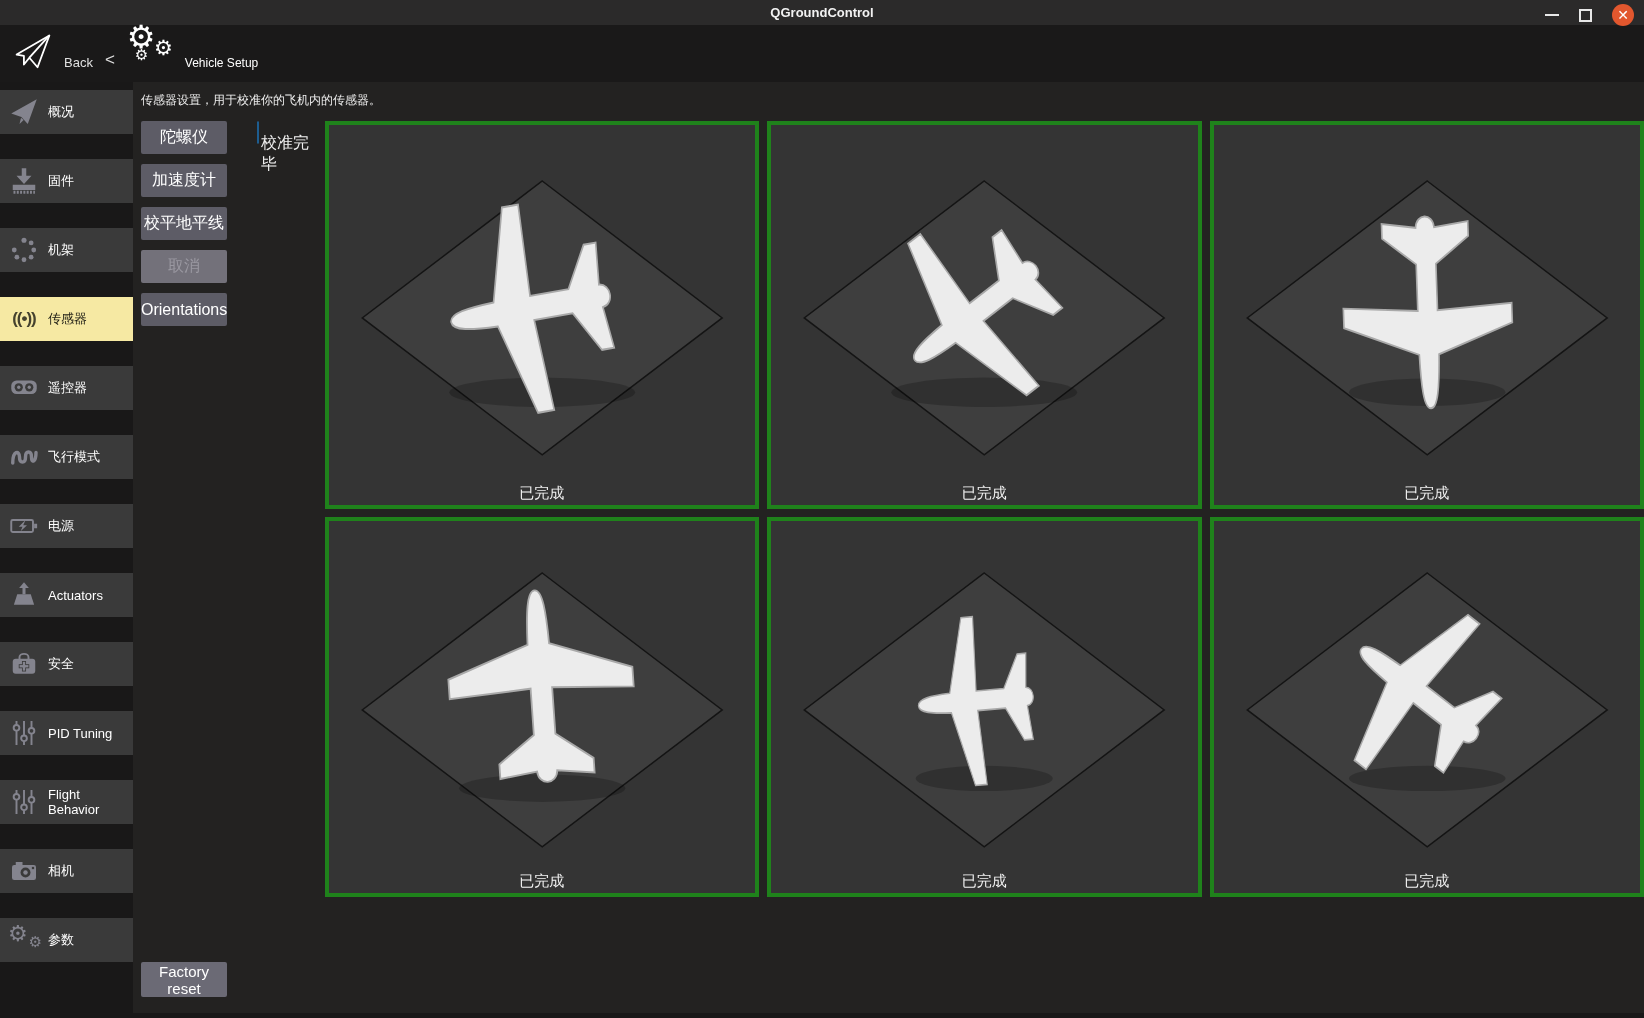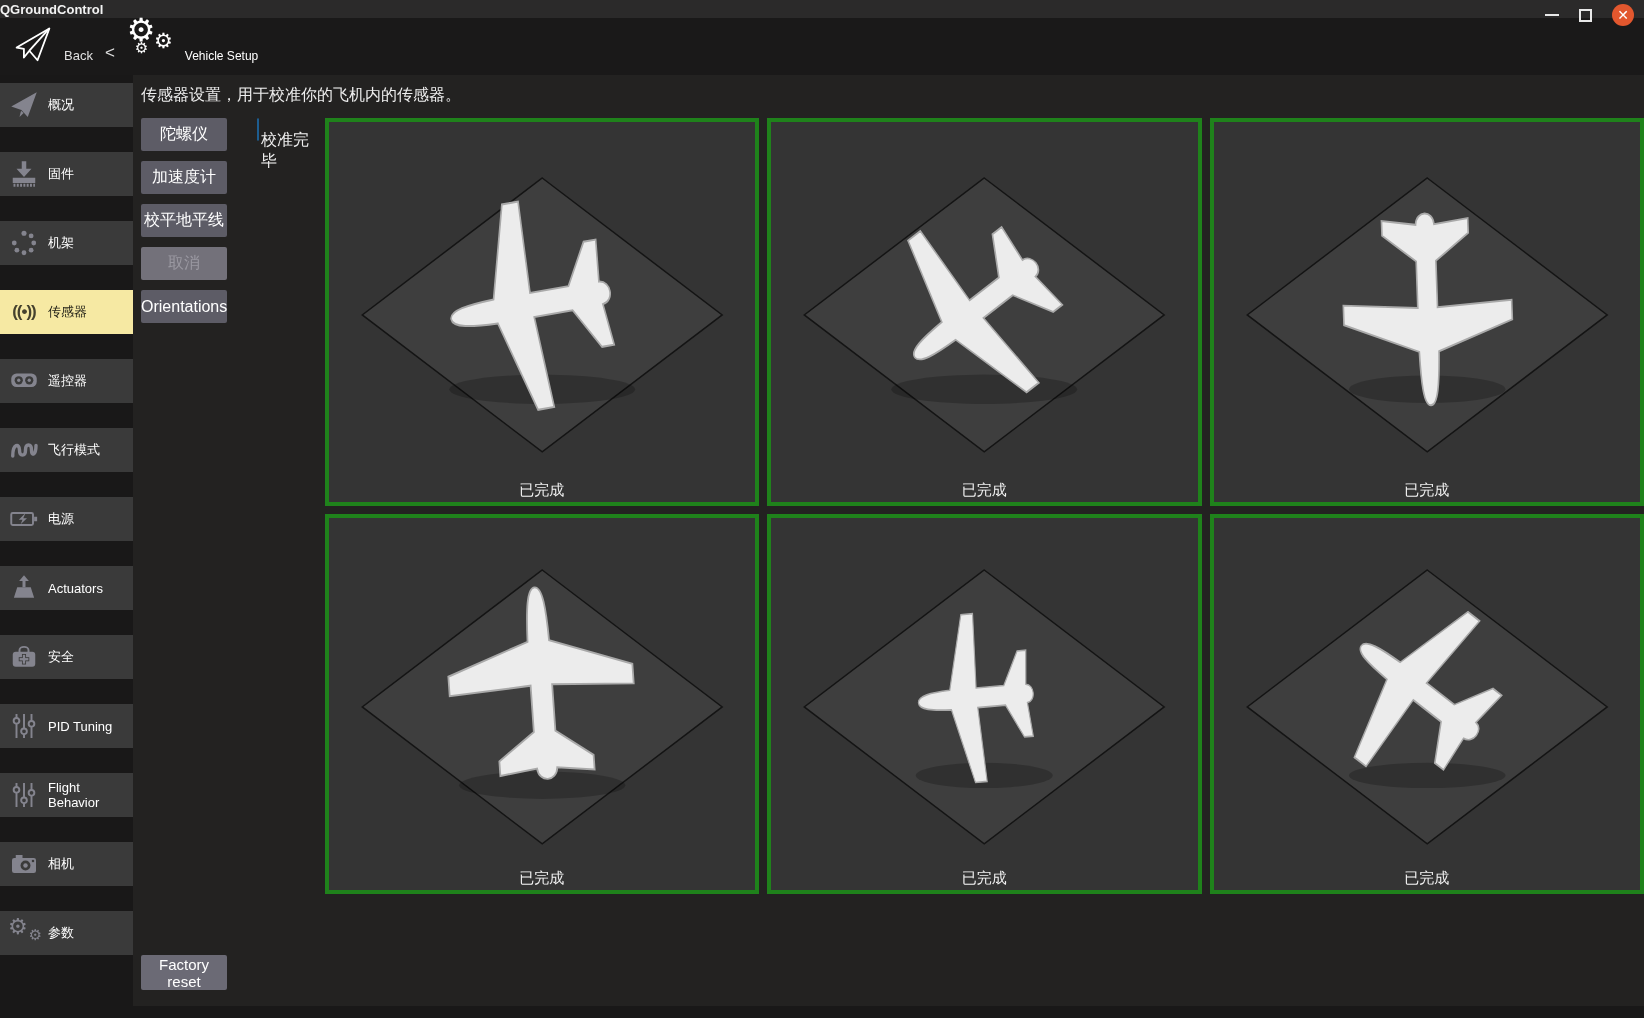--- a/index.html
+++ b/index.html
@@ -3,22 +3,22 @@
 <meta charset="utf-8">
 <style>
   * { box-sizing: border-box; margin: 0; padding: 0; }
   html,body { width:1644px; height:1018px; overflow:hidden; }
   body {
     font-family:"Liberation Sans", sans-serif;
     background:#191818; color:#fff;
   }
   
   .titlebar {
-    height:18px; background:#2b2a2a; position:relative;
-    display:flex; align-items:center; justify-content:flex-start;
+    height:25px; background:#2b2a2a; position:relative;
+    display:flex; align-items:center; justify-content:center;
   }
   .titlebar .wtitle { font-size:13px; font-weight:bold; color:#f2f2f2; }
   .win-controls { position:absolute; right:10px; top:0; height:30px; display:flex; align-items:center; gap:20px; }
   .tb-min { width:14px; height:2px; background:#e8e8e8; }
   .tb-max { width:13px; height:13px; border:2px solid #e8e8e8; background:transparent; }
   .tb-close {
     width:22px; height:22px; border-radius:50%; background:#e2572e;
     color:#fff; font-size:14px; line-height:1; display:flex; align-items:center; justify-content:center;
   }
   
@@ -44,21 +44,21 @@
   .side-item .ic svg { width:30px; height:30px; }
   .side-item.selected { background:#f6e9a3; color:#1e1d14; }
   .side-item.selected .ic { color:#45422e; }
   .sensor-glyph { font-size:17px; font-weight:bold; letter-spacing:-1px; }
   .gear-glyphs { position:relative; width:32px; height:30px; }
   .gear-glyphs .gg1 { position:absolute; left:0; top:-4px; font-size:22px; }
   .gear-glyphs .gg2 { position:absolute; right:-2px; top:8px; font-size:15px; }
   
   .main { flex:1; background:#232221; padding:10px 0 0 6px; display:flex; flex-direction:column; }
   .page-title { font-size:19px; font-weight:normal; color:#fff; margin:0 0 12px 2px; }
-  .page-sub { font-size:16px; color:#eee; margin:0 0 12px 2px; }
+  .page-sub { font-size:12px; color:#eee; margin:0 0 12px 2px; }
   .content-row { display:flex; flex:1; }
   .btn-col { width:86px; flex:none; display:flex; flex-direction:column; gap:10px; margin:0 6px 0 2px; }
   .cal-btn {
     height:33px; background:#5d5c66; border:none; border-radius:2px;
     color:#fff; font-size:16px; font-family:inherit; cursor:pointer;
   }
   .cal-btn.disabled { background:#73717a; color:#9a98a1; }
   .flex-spacer { flex:1; }
   .factory-btn {
     height:35px; background:#6b6a75; border:none; border-radius:2px;

